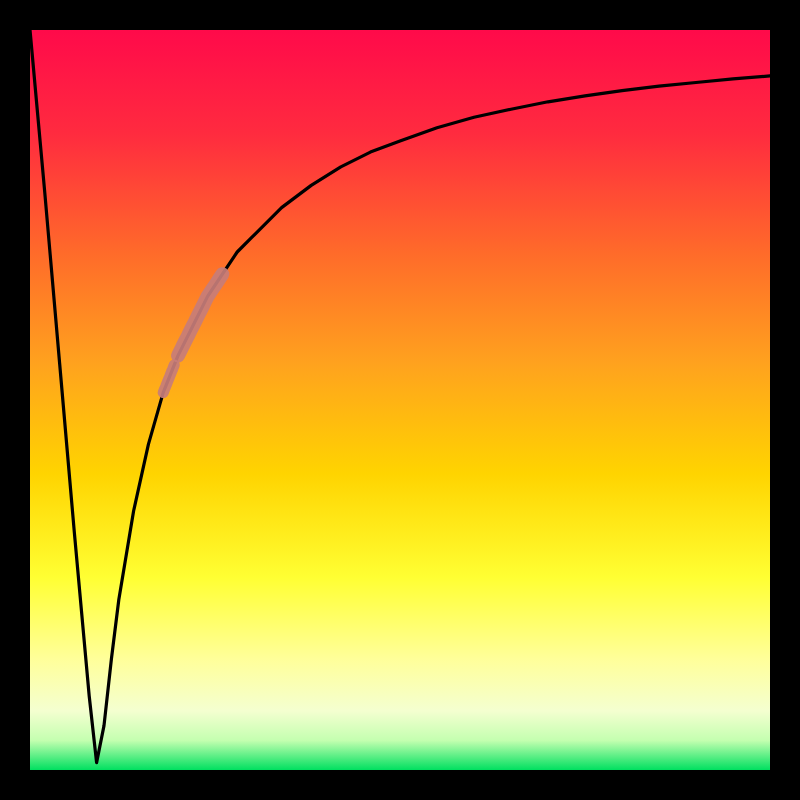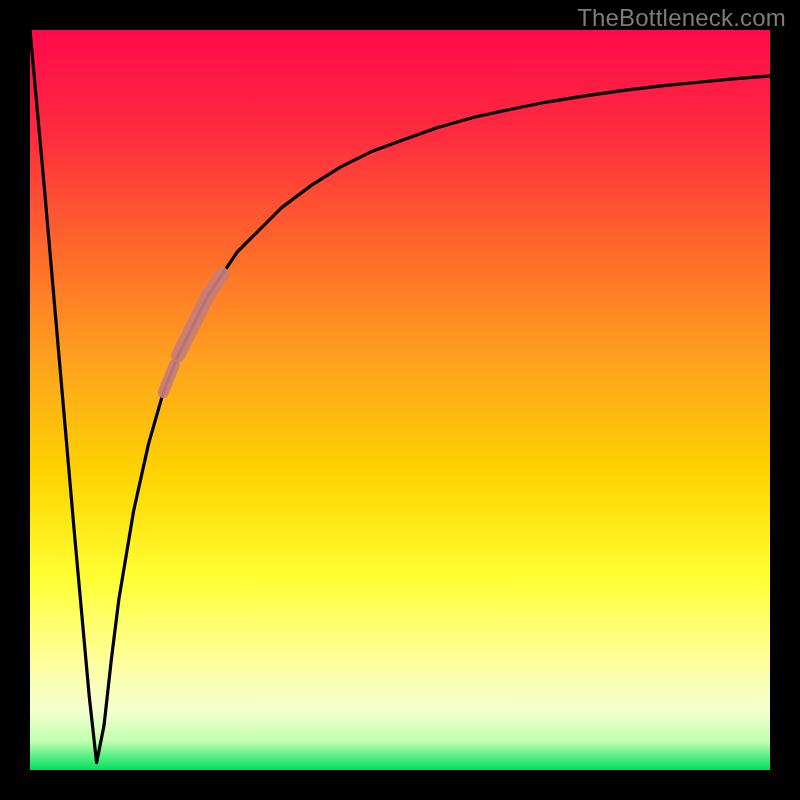--- a/index.html
+++ b/index.html
@@ -55,14 +55,13 @@
 
     <rect x="30" y="30" width="740" height="740" fill="url(#bg-grad)"></rect>
 
     <g id="plot-content">
         <path d="M30.0 30.0 L44.8 192.8 L59.6 363.0 L74.4 533.2 L89.2 696.0 L96.6 762.6 L104.0 725.6 L111.4 659.0 L118.8 599.8 L133.6 511.0 L148.4 444.4 L163.2 392.6 L178.0 355.6 L192.8 326.0 L207.6 296.4 L222.4 274.2 L237.2 252.0 L252.0 237.2 L281.6 207.6 L311.2 185.4 L340.8 166.9 L370.4 152.1 L400.0 141.0 L437.0 127.7 L474.0 117.3 L511.0 109.2 L548.0 101.8 L585.0 95.9 L622.0 90.7 L659.0 86.2 L696.0 82.5 L733.0 78.8 L770.0 75.9 " fill="none" stroke="#000000" stroke-width="3.2" stroke-linejoin="round" stroke-linecap="round"></path>
         <path d="M178.0 355.6 L180.5 350.7 L182.9 345.7 L185.4 340.8 L187.9 335.9 L190.3 330.9 L192.8 326.0 L195.3 321.1 L197.7 316.1 L200.2 311.2 L202.7 306.3 L205.1 301.3 L207.6 296.4 L210.1 292.7 L212.5 289.0 L215.0 285.3 L217.5 281.6 L219.9 277.9 L222.4 274.2 " fill="none" stroke="#c77d7a" stroke-width="14" stroke-linecap="round" opacity="0.92"></path>
         <path d="M163.2 392.6 L163.8 391.1 L164.4 389.5 L165.0 388.0 L165.7 386.4 L166.3 384.9 L166.9 383.4 L167.5 381.8 L168.1 380.3 L168.8 378.7 L169.4 377.2 L170.0 375.6 L170.6 374.1 L171.2 372.6 L171.8 371.0 L172.5 369.5 L173.1 367.9 L173.7 366.4 L174.3 364.9 " fill="none" stroke="#c77d7a" stroke-width="11" stroke-linecap="round" opacity="0.92"></path>
       </g>
   </svg>
 
-  <div class="watermark">TheBottleneck.com</div>
 </div>
 
 </body></html>

